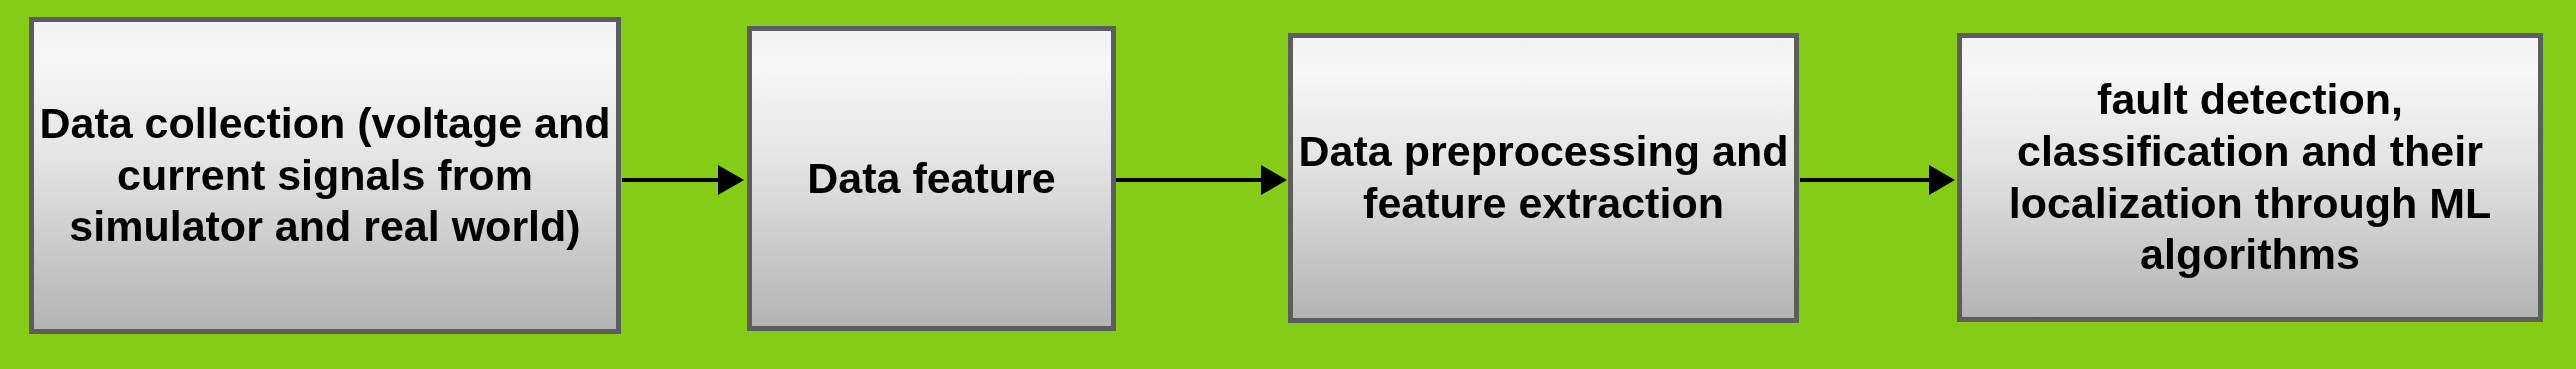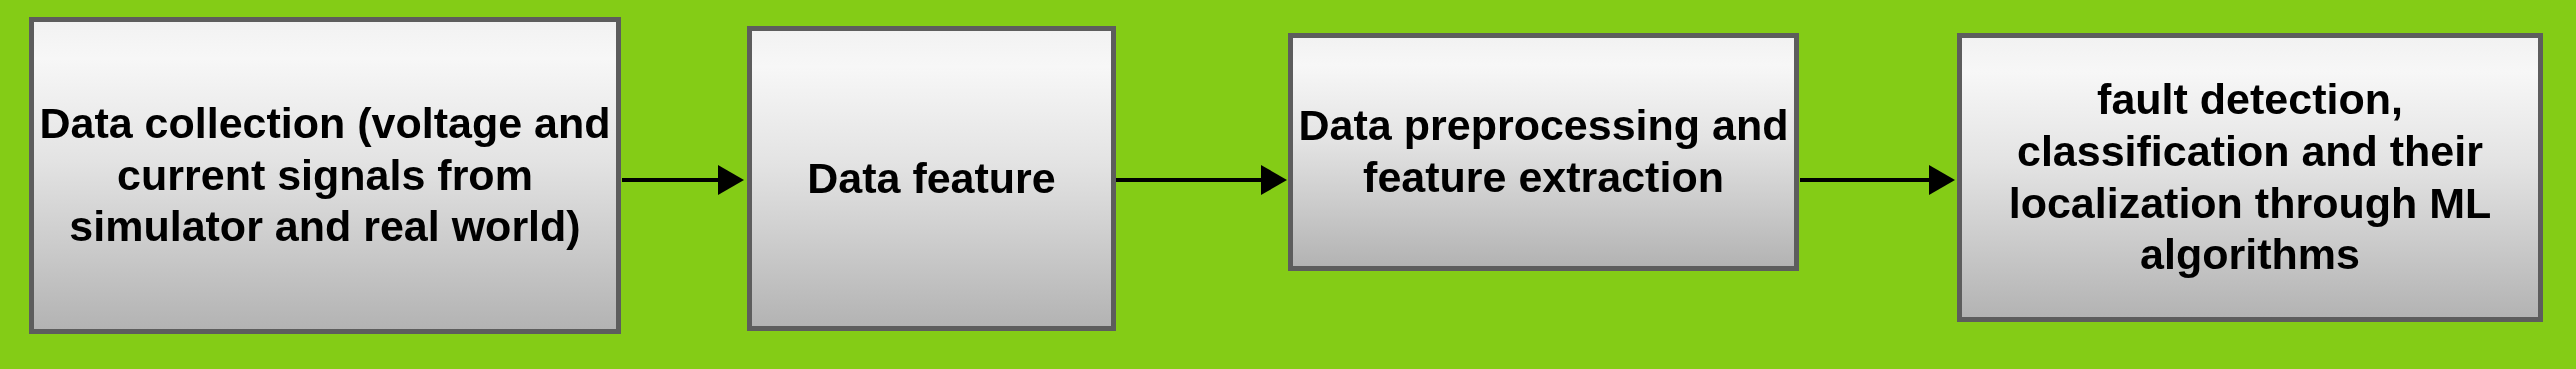--- a/index.html
+++ b/index.html
@@ -27,21 +27,21 @@
   .flow-label {
     font-size: 43px;
     font-weight: 700;
     color: #000000;
     line-height: 1.2;
     text-align: center;
     white-space: pre-line;
   }
   .box-1 { left: 29px;   top: 17px; width: 592px; height: 317px; }
   .box-2 { left: 747px;  top: 26px; width: 369px; height: 305px; }
-  .box-3 { left: 1288px; top: 33px; width: 511px; height: 238px; }
+  .box-3 { left: 1288px; top: 33px; width: 511px; height: 290px; }
   .box-4 { left: 1957px; top: 33px; width: 586px; height: 289px; }
 
   .arrow-line {
     position: absolute;
     top: 178px;
     height: 3.9px;
     background: #000000;
   }
   .arrow-head {
     position: absolute;

